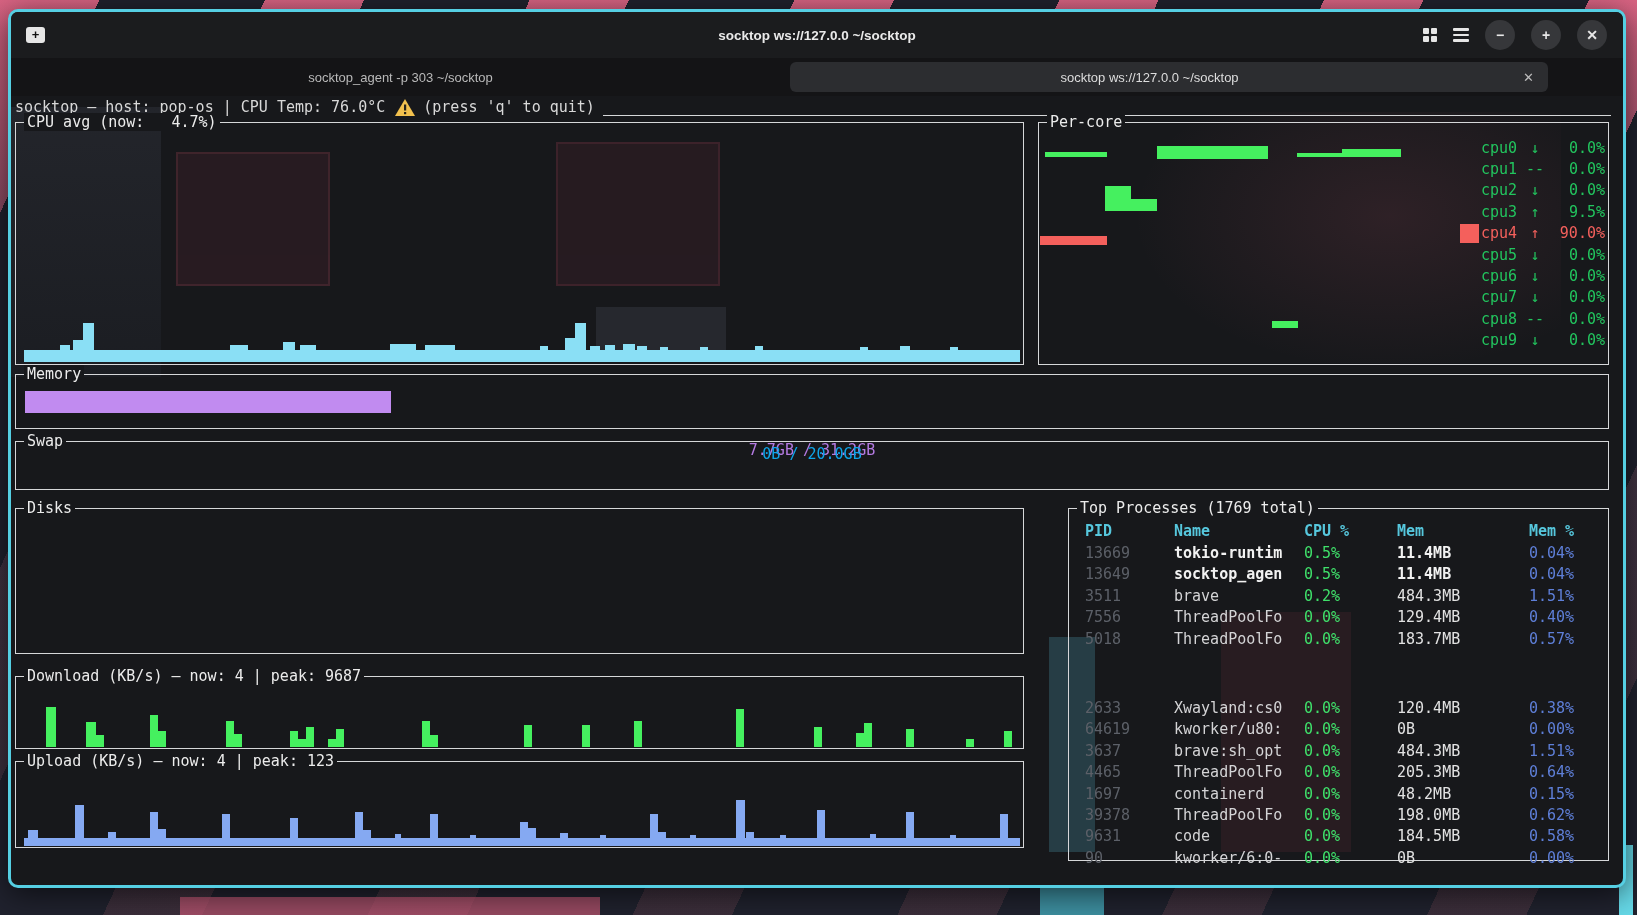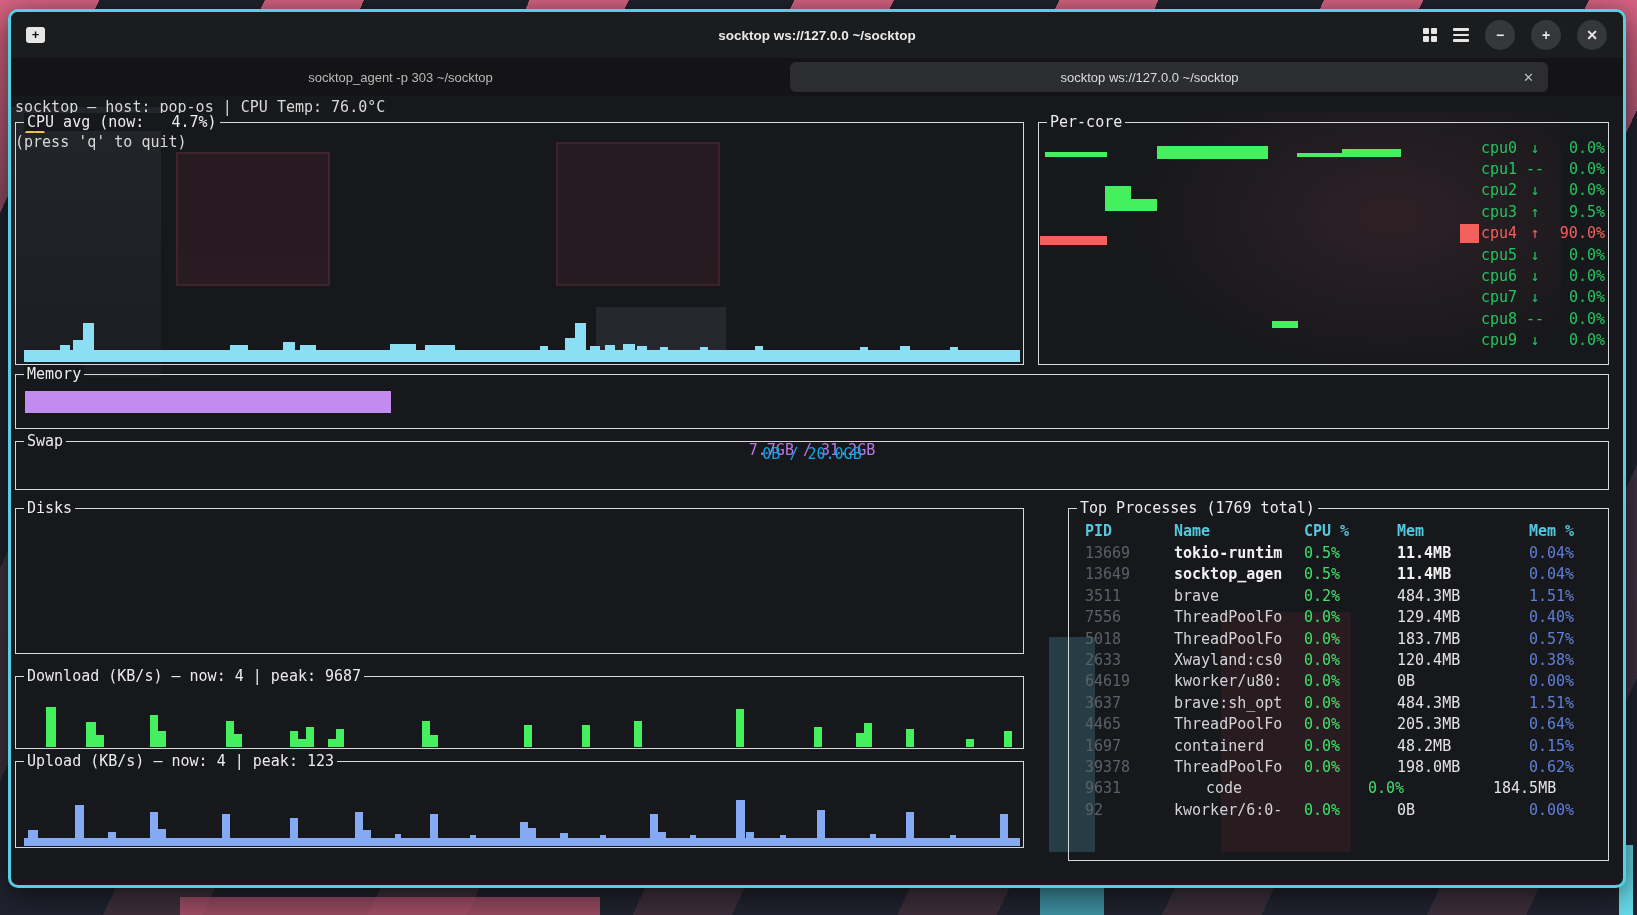--- a/index.html
+++ b/index.html
@@ -31,21 +31,21 @@
   .tab-inactive{position:absolute;left:0;top:0;width:779px;height:38px;display:flex;align-items:center;
     justify-content:center;color:#b9b9b9;cursor:pointer;}
   .tab-active{position:absolute;left:779px;top:4px;width:758px;height:30px;background:#2c2d30;border-radius:6px;
     display:flex;align-items:center;color:#dddddd;cursor:pointer;}
   .tab-active .lbl{flex:1;text-align:center;}
   .tab-close{padding:0 14px;color:#bdbdbd;font-size:13px;}
   
   .term{position:absolute;inset:0;top:84px;color:#d8d8d8;font-size:15px;}
   .art{position:absolute;pointer-events:none;}
   .layer{position:absolute;left:0;top:-84px;right:0;bottom:0;} 
-  .hdr{position:absolute;left:4px;top:86px;right:12px;display:flex;align-items:flex-start;white-space:pre;flex-direction:column;}
+  .hdr{position:absolute;left:4px;top:86px;right:12px;display:flex;align-items:flex-end;white-space:pre;}
   .hdr .fill{flex:1;height:1px;background:#d6d7d9;margin-left:8px;}
   .hdr svg{margin:0 8px 0 10px;}
   .panel{position:absolute;border:1px solid #d6d7d9;}
   .ptitle{position:absolute;top:-10px;left:8px;background:#17181b;padding:0 3px;white-space:pre;color:#ececec;
     display:flex;align-items:center;gap:6px;}
   .gauge-label{position:absolute;left:0;right:0;text-align:center;white-space:pre;}
   .gbar{position:absolute;}
   
   .pc-row{height:21.4px;display:flex;align-items:center;justify-content:flex-end;color:#22c55e;white-space:pre;}
   .pc-row .blk{width:19px;height:19px;margin-right:2px;}
@@ -175,28 +175,28 @@
 
       <div class="panel" style="left:1057px;top:496px;width:539px;height:351px;">
         <span class="ptitle">Top Processes (1769 total)</span>
         <div class="proc-grid hdrrow" style="top:12px;" id="proc-header"><span>PID</span><span>Name</span><span>CPU %</span><span>Mem</span><span>Mem %</span></div>
         <div id="proc-rows" style="position:absolute;left:0;right:0;top:34px;">
             <div class="proc-grid rowbold" style="position: relative;"><span class="c-pid">13669</span><span class="c-name">tokio-runtim</span><span class="c-cpu">0.5%</span><span class="c-mem">11.4MB</span><span class="c-memp">0.04%</span></div>
             <div class="proc-grid rowbold" style="position: relative;"><span class="c-pid">13649</span><span class="c-name">socktop_agen</span><span class="c-cpu">0.5%</span><span class="c-mem">11.4MB</span><span class="c-memp">0.04%</span></div>
             <div class="proc-grid" style="position: relative;"><span class="c-pid">3511</span><span class="c-name">brave</span><span class="c-cpu">0.2%</span><span class="c-mem">484.3MB</span><span class="c-memp">1.51%</span></div>
             <div class="proc-grid" style="position: relative;"><span class="c-pid">7556</span><span class="c-name">ThreadPoolFo</span><span class="c-cpu">0.0%</span><span class="c-mem">129.4MB</span><span class="c-memp">0.40%</span></div>
             <div class="proc-grid" style="position: relative;"><span class="c-pid">5018</span><span class="c-name">ThreadPoolFo</span><span class="c-cpu">0.0%</span><span class="c-mem">183.7MB</span><span class="c-memp">0.57%</span></div>
-            <div class="proc-grid" style="position: relative;"><span class="c-pid">2633</span><span class="c-name">Xwayland:cs0</span><span class="c-cpu">0.0%</span><span class="c-mem">120.4MB</span><span class="c-memp">0.38%</span></div>
+            <div class="proc-grid" style="position: relative; margin-top: 48px;"><span class="c-pid">2633</span><span class="c-name">Xwayland:cs0</span><span class="c-cpu">0.0%</span><span class="c-mem">120.4MB</span><span class="c-memp">0.38%</span></div>
             <div class="proc-grid" style="position: relative;"><span class="c-pid">64619</span><span class="c-name">kworker/u80:</span><span class="c-cpu">0.0%</span><span class="c-mem">0B</span><span class="c-memp">0.00%</span></div>
             <div class="proc-grid" style="position: relative;"><span class="c-pid">3637</span><span class="c-name">brave:sh_opt</span><span class="c-cpu">0.0%</span><span class="c-mem">484.3MB</span><span class="c-memp">1.51%</span></div>
             <div class="proc-grid" style="position: relative;"><span class="c-pid">4465</span><span class="c-name">ThreadPoolFo</span><span class="c-cpu">0.0%</span><span class="c-mem">205.3MB</span><span class="c-memp">0.64%</span></div>
             <div class="proc-grid" style="position: relative;"><span class="c-pid">1697</span><span class="c-name">containerd</span><span class="c-cpu">0.0%</span><span class="c-mem">48.2MB</span><span class="c-memp">0.15%</span></div>
             <div class="proc-grid" style="position: relative;"><span class="c-pid">39378</span><span class="c-name">ThreadPoolFo</span><span class="c-cpu">0.0%</span><span class="c-mem">198.0MB</span><span class="c-memp">0.62%</span></div>
-            <div class="proc-grid" style="position: relative; gap: 32px;"><span class="c-pid">9631</span><span class="c-name">code</span><span class="c-cpu">0.0%</span><span class="c-mem">184.5MB</span><span class="c-memp">0.58%</span></div>
-            <div class="proc-grid" style="position: relative;"><span class="c-pid">92</span><span class="c-name">kworker/6:0-</span><span class="c-cpu">0.0%</span><span class="c-mem">0B</span><span class="c-memp">0.00%</span></div>
+            <div class="proc-grid" style="position: relative;"><span class="c-pid">9631</span><span class="c-name">code</span><span class="c-cpu">0.0%</span><span class="c-mem">184.5MB</span><span class="c-memp">0.58%</span></div>
+            <div class="proc-grid" style="position: relative;"><span class="c-pid">90</span><span class="c-name">kworker/6:0-</span><span class="c-cpu">0.0%</span><span class="c-mem">0B</span><span class="c-memp">0.00%</span></div>
           </div>
       </div>
 
       <div id="chart-layer" style="position:absolute;inset:0;pointer-events:none;">
           <div style="position: absolute; left: 13px; top: 338px; width: 996px; height: 12px; background: rgb(138, 223, 245);"></div>
           <div style="position: absolute; left: 49px; top: 333px; width: 10px; height: 5px; background: rgb(138, 223, 245);"></div>
           <div style="position: absolute; left: 62px; top: 328px; width: 10px; height: 10px; background: rgb(138, 223, 245);"></div>
           <div style="position: absolute; left: 72px; top: 311px; width: 11px; height: 27px; background: rgb(138, 223, 245);"></div>
           <div style="position: absolute; left: 219px; top: 333px; width: 18px; height: 5px; background: rgb(138, 223, 245);"></div>
           <div style="position: absolute; left: 272px; top: 330px; width: 12px; height: 8px; background: rgb(138, 223, 245);"></div>

